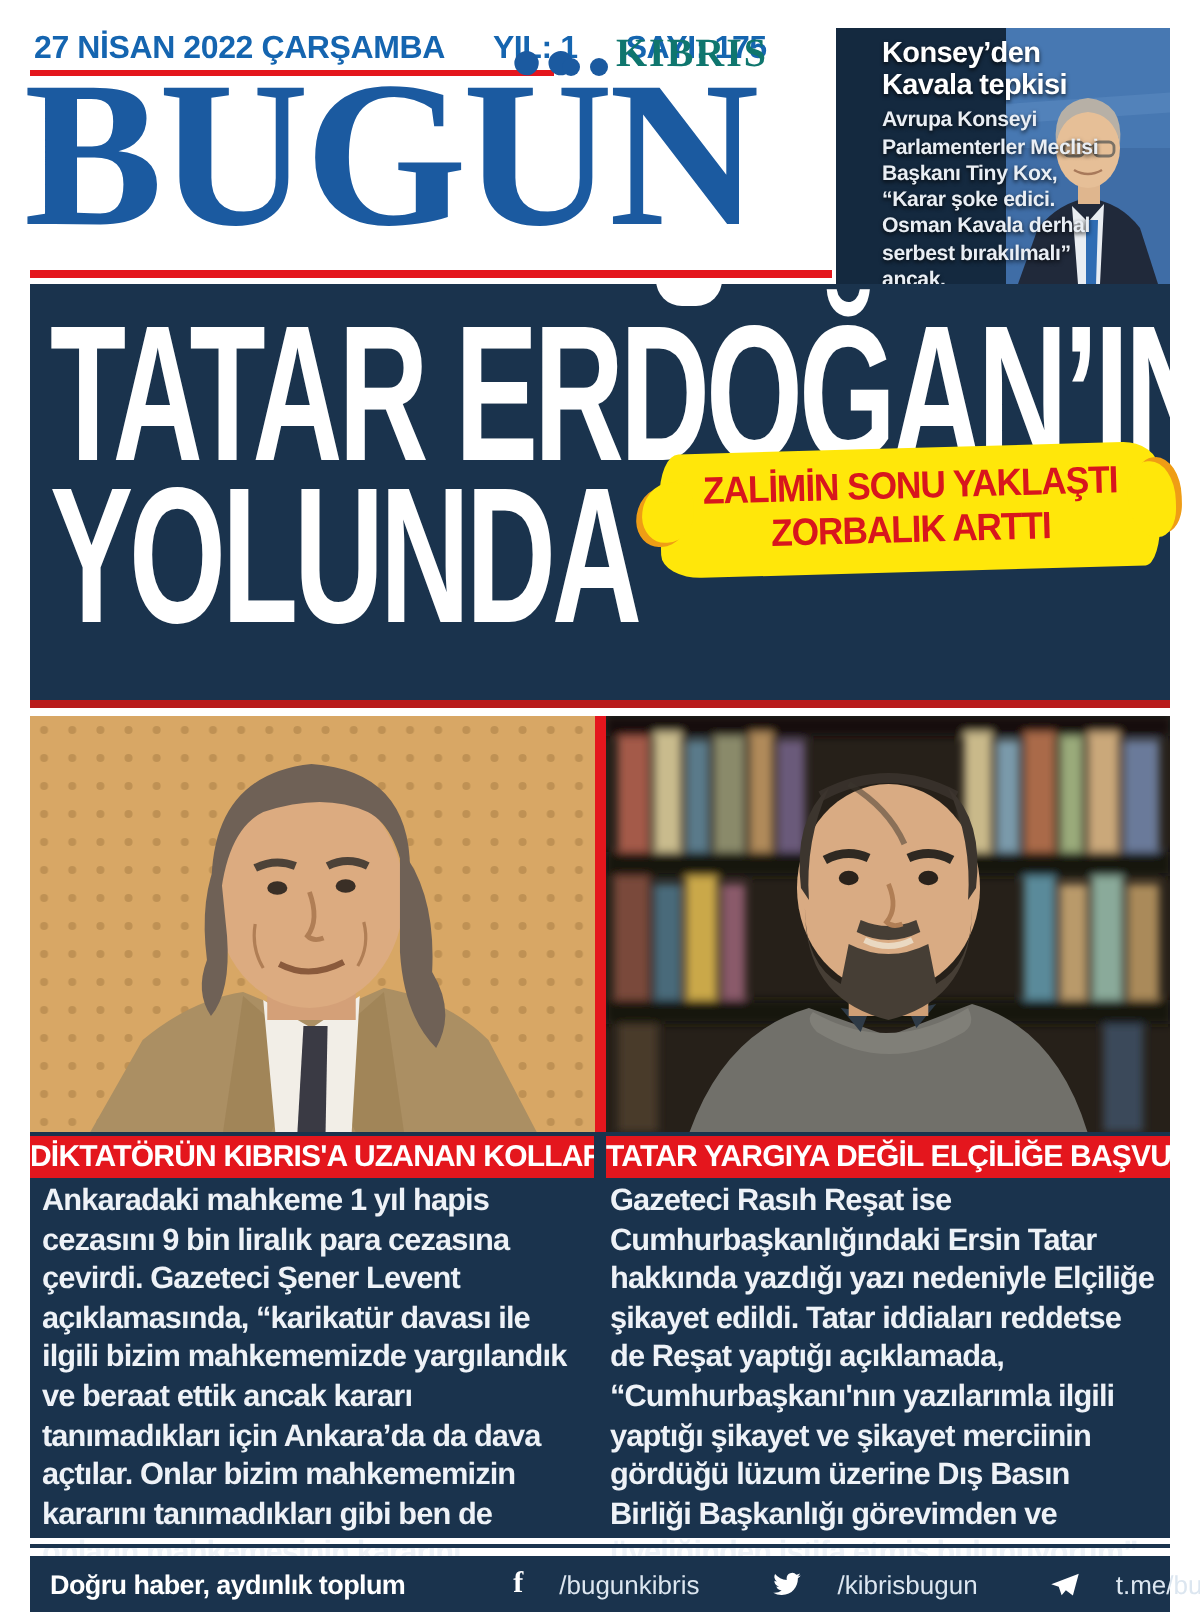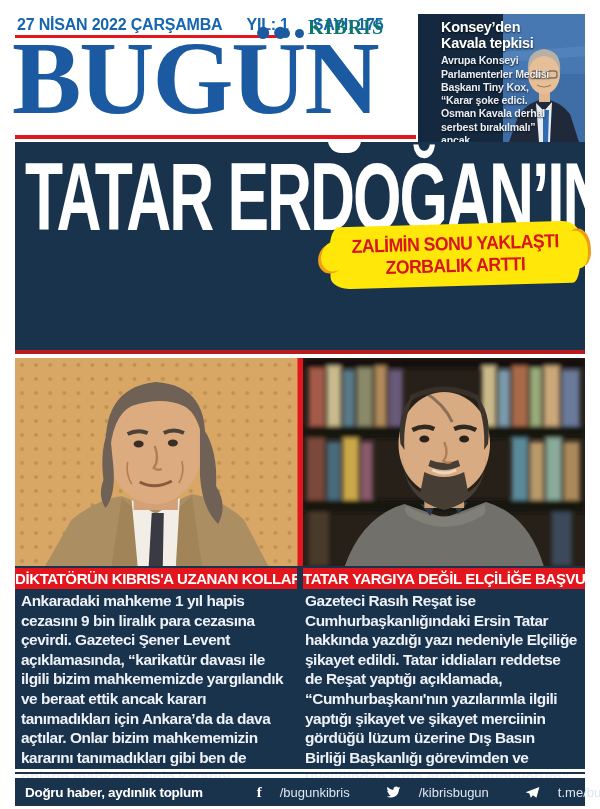--- a/index.html
+++ b/index.html
@@ -152,20 +152,21 @@
     </svg>
     <div class="kavala-text">
       <div class="kavala-title">Konsey’den Kavala tepkisi</div>
       <div class="kavala-body">Avrupa Konseyi Parlamenterler Meclisi Başkanı Tiny Kox, “Karar şoke edici. Osman Kavala derhal serbest bırakılmalı” ancak.</div>
     </div>
   </div>
 
   <div class="hero">
     <div class="swoosh"></div>
     <div class="hero-line l1"><span>TATAR ERDOĞAN’IN</span></div>
+    <div class="hero-line l2"><span>YOLUNDA</span></div>
     <div class="splash">
       <div class="splash-bg"></div>
       <div class="splash-line">ZALİMİN SONU YAKLAŞTI</div>
       <div class="splash-line">ZORBALIK ARTTI</div>
     </div>
   </div>
 
   <div class="photos">
     <div class="photo">
       <svg viewBox="0 0 281 208" preserveAspectRatio="none">

